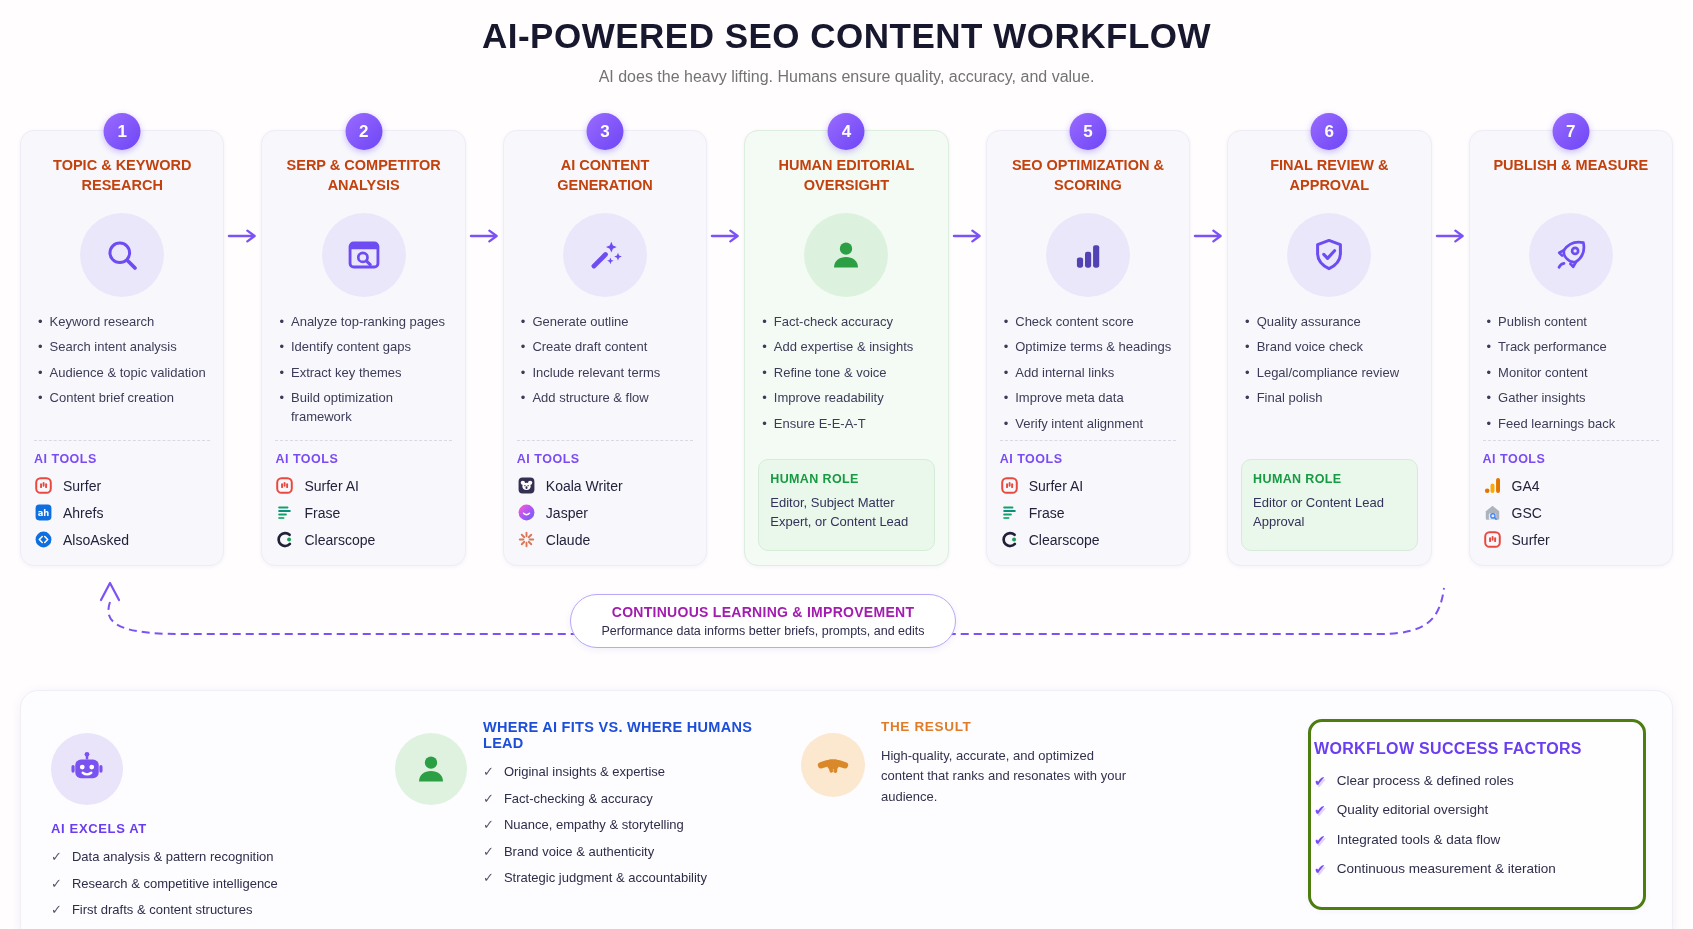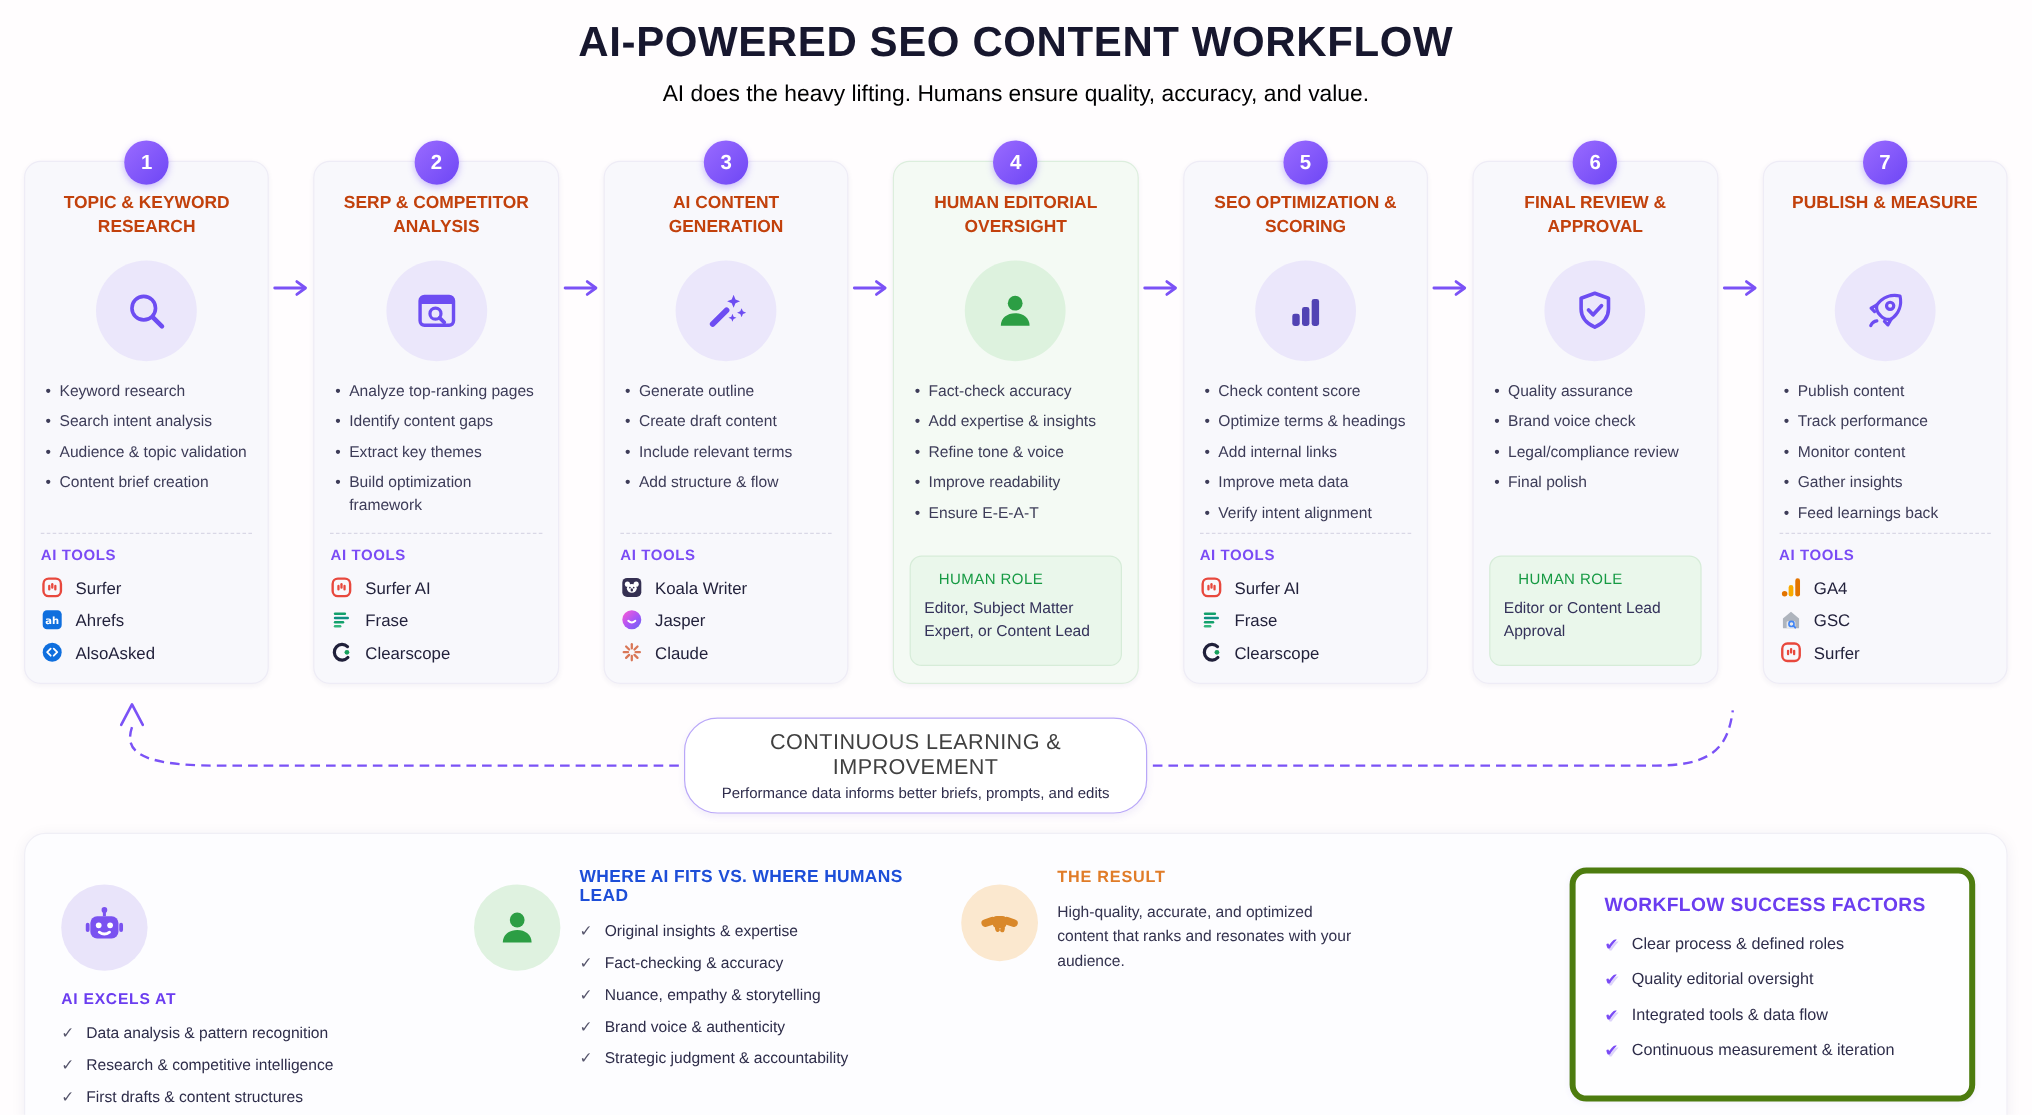--- a/index.html
+++ b/index.html
@@ -5,21 +5,21 @@
   * { margin:0; padding:0; box-sizing:border-box; }
   html,body { width:1693px; height:929px; overflow:hidden; }
   body {
     --accent:#6d4df2; --green:#2c9e44; --orange:#e07c28; --badge:#7b52f6;
     font-family:"Liberation Sans", sans-serif;
     background:#fffdfe; color:#23223a;
   }
   
   .header { text-align:center; padding-top:16px; }
   .main-title { font-size:35px; font-weight:800; letter-spacing:.5px; color:#17172e; }
-  .sub-title { margin-top:12px; font-size:19px; color:#000000; }
+  .sub-title { margin-top:12px; font-size:16px; color:#737373; }
 
   
   .steps-row { display:flex; align-items:stretch; margin:44px 20px 0 20px; }
   .step-card {
     position:relative; flex:1; min-width:0; min-height:402px;
     background:#f8f8fc; border:1px solid #eeecf6; border-radius:14px;
     box-shadow:0 1px 4px rgba(40,40,90,.05);
     padding:24px 13px 14px 13px; display:flex; flex-direction:column;
   }
   .step-card.green { background:#f4faf4; border-color:#dceedd; }
@@ -40,34 +40,34 @@
   .step-bullets { padding:0 2px; }
   .bullet-row { display:flex; font-size:13px; color:#3d3c58; line-height:1.42; margin-bottom:7px; }
   .bullet-row::before { content:"•"; color:#3d3c58; margin:0 7px 0 2px; }
   .tools-block { margin-top:auto; border-top:1px dashed #d9d8e6; padding-top:11px; }
   .tools-label { font-size:12.5px; font-weight:800; letter-spacing:.04em; color:#7a4bf5; margin-bottom:10px; }
   .tool-row { display:flex; align-items:center; gap:10px; margin-bottom:8px; font-size:14px; color:#23223c; }
   .tool-row:last-child { margin-bottom:2px; }
   .tool-ic { width:19px; height:19px; flex:0 0 19px; display:flex; }
   .tool-ic svg { width:19px; height:19px; }
   .role-box { margin-top:auto; background:#eaf7eb; border:1px solid #d6ecd8; border-radius:10px; padding:12px 11px; min-height:92px; }
-  .role-label { font-size:12.5px; font-weight:400; letter-spacing:.03em; color:#169a43; margin-bottom:8px;margin-left:12px; }
+  .role-label { font-size:12.5px; font-weight:700; letter-spacing:.03em; color:#169a43; margin-bottom:8px; }
   .role-text { font-size:13px; color:#34325a; line-height:1.45; }
   .arrow-cell { width:37px; flex:0 0 37px; display:flex; justify-content:center; }
   .arrow-cell svg { margin-top:98px; }
 
   
   .loop-wrap { position:relative; height:98px; margin-top:10px; }
   .loop-wrap svg.loop-svg { position:absolute; left:0; top:0; }
   .loop-pill {
     position:absolute; left:570px; top:18px; width:386px;
     background:#fff; border:1.5px solid #b9a7f8; border-radius:28px;
     padding:9px 14px; text-align:center; box-shadow:0 2px 6px rgba(90,60,200,.08);
   }
-  .loop-title { font-size:18px; font-weight:400; color:#404040; letter-spacing:.02em; }
+  .loop-title { font-size:14px; font-weight:700; color:#a21caf; letter-spacing:.02em; }
   .loop-sub { font-size:12.5px; color:#2f2d4c; margin-top:4px; }
 
   
   .footer-panel {
     margin:16px 20px 0 20px; height:258px;
     background:#fdfdff; border:1px solid #f0eff6; border-radius:18px;
     box-shadow:0 2px 12px rgba(40,40,90,.06);
     display:flex; align-items:flex-start; padding:28px 26px 0 30px; gap:14px;
   }
   .fgroup { display:flex; gap:16px; }
@@ -77,21 +77,21 @@
   .fcircle.grn { background:#dff2e0; }
   .fcircle.org { background:#fbe8cf; width:64px; height:64px; flex-basis:64px; }
   .ftitle-purple { font-size:13px; font-weight:800; letter-spacing:.05em; color:#6b3df0; margin-bottom:12px; }
   .ftitle-dark { font-size:14.5px; font-weight:800; letter-spacing:.02em; color:#1d4ed8; margin-bottom:12px; }
   .ftitle-orange { font-size:13.5px; font-weight:800; letter-spacing:.05em; color:#e07c28; margin-bottom:12px; }
   .check-row { display:flex; font-size:13px; color:#2e2d4a; margin-bottom:9px; line-height:1.35; }
   .check-row::before { content:"✓"; color:#55546b; font-size:13px; margin-right:10px; }
   .result-text { font-size:13px; color:#33324e; line-height:1.55; max-width:252px; }
   .success-card {
     margin-left:auto; width:338px; background:#fefeff;
-    border:5px solid #4d7c0f; border-radius:14px; padding:18px 24px;
+    border:3px solid #4d7c0f; border-radius:14px; padding:18px 3px;
     box-shadow:0 1px 5px rgba(90,60,200,.06);
   }
   .success-title { font-size:16px; font-weight:800; color:#6b3df0; letter-spacing:.02em; margin-bottom:14px; }
   .success-row { display:flex; font-size:13.5px; color:#2e2d4a; margin-bottom:11px; line-height:1.3; }
   .success-row::before { content:"✔"; color:#7a4bf5; font-size:14px; margin-right:11px; text-shadow:1.5px 1.5px 0 #ddd3fb; }
   .g1 { width:330px;flex-direction:column; } .g2 { width:392px; } .g3 { width:348px; }
 </style>
 </head>
 <body style="--accent: #6d4df2; --green: #2c9e44; --orange: #e07c28; --badge: #7b52f6;">
 

